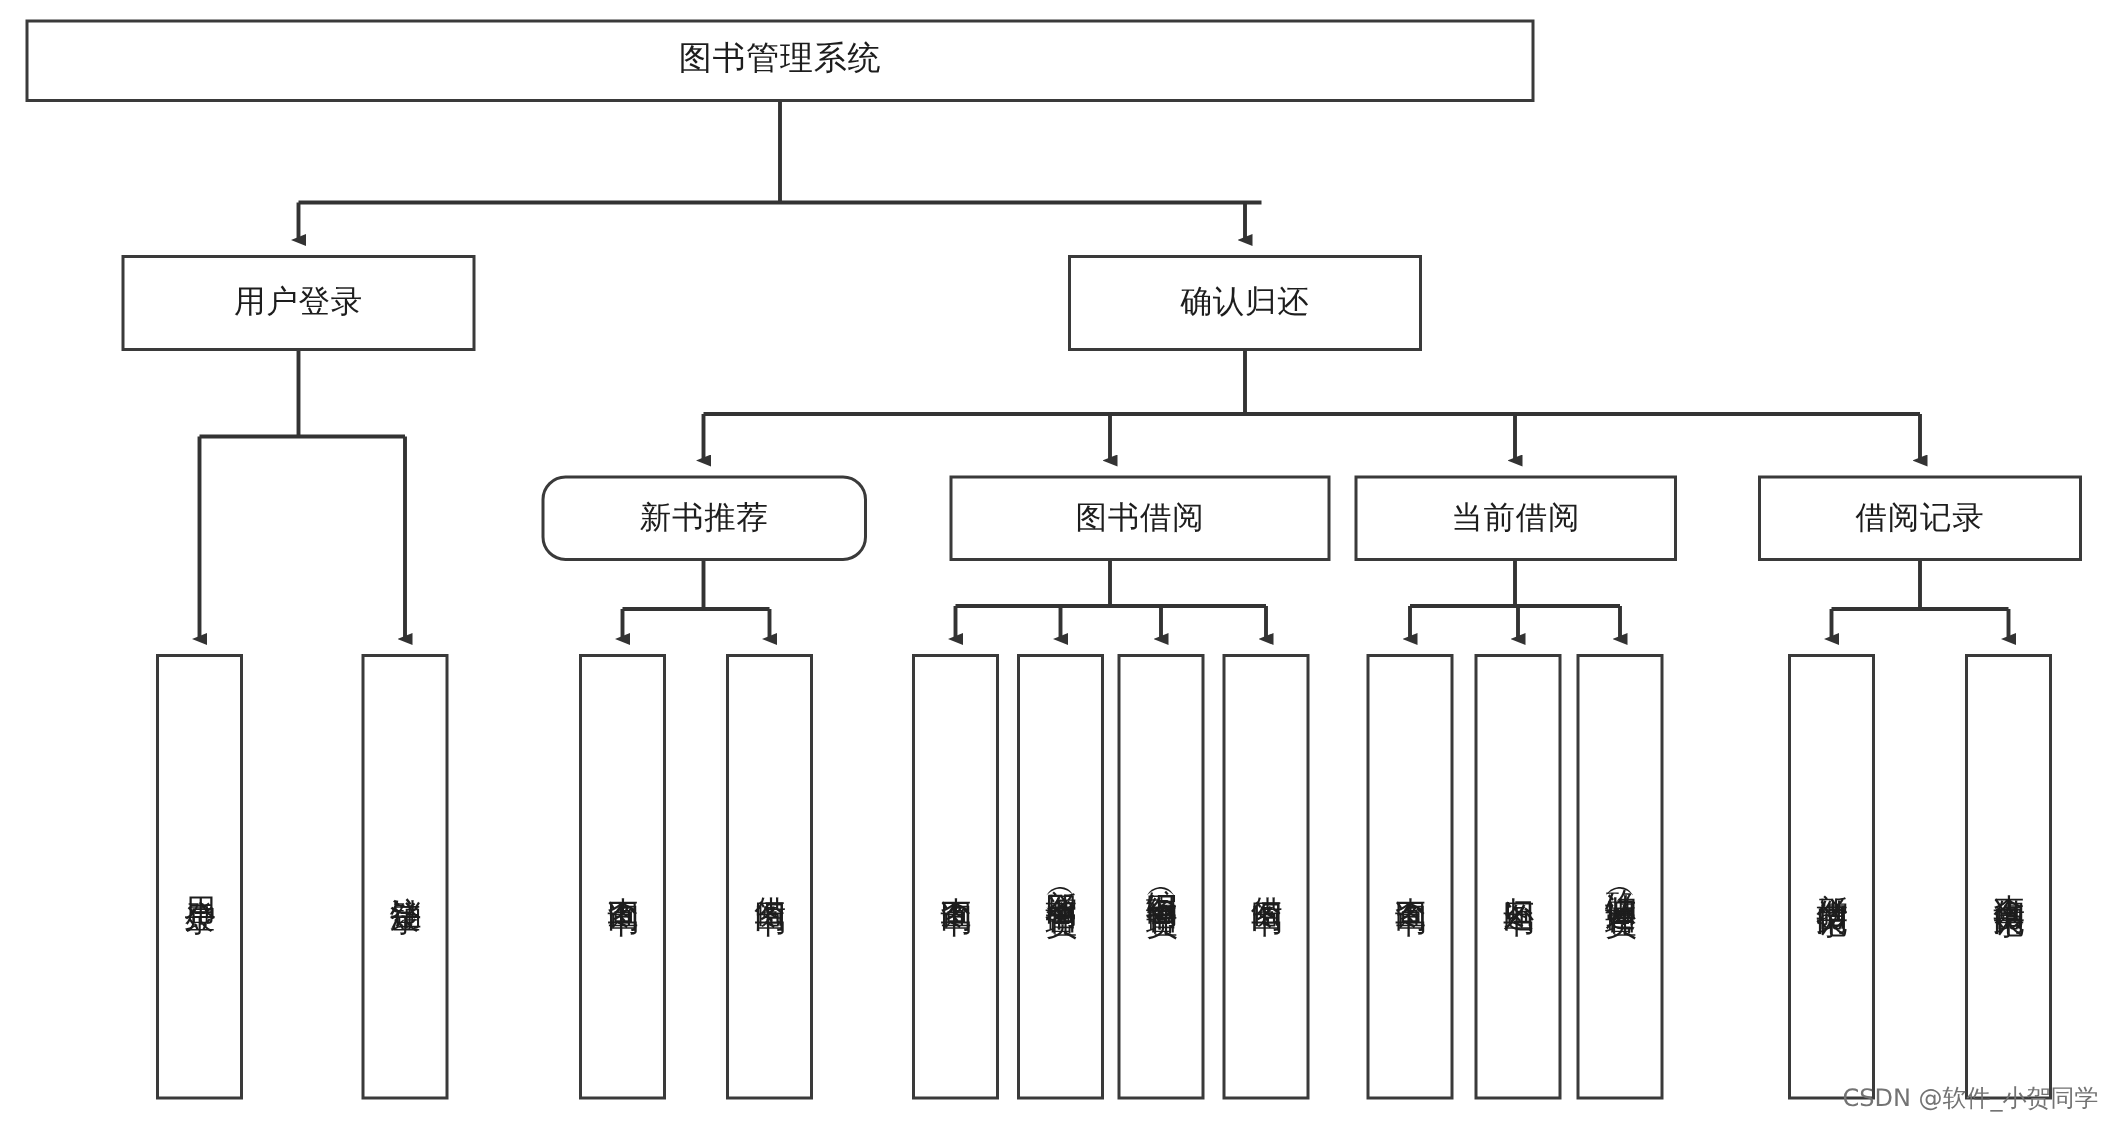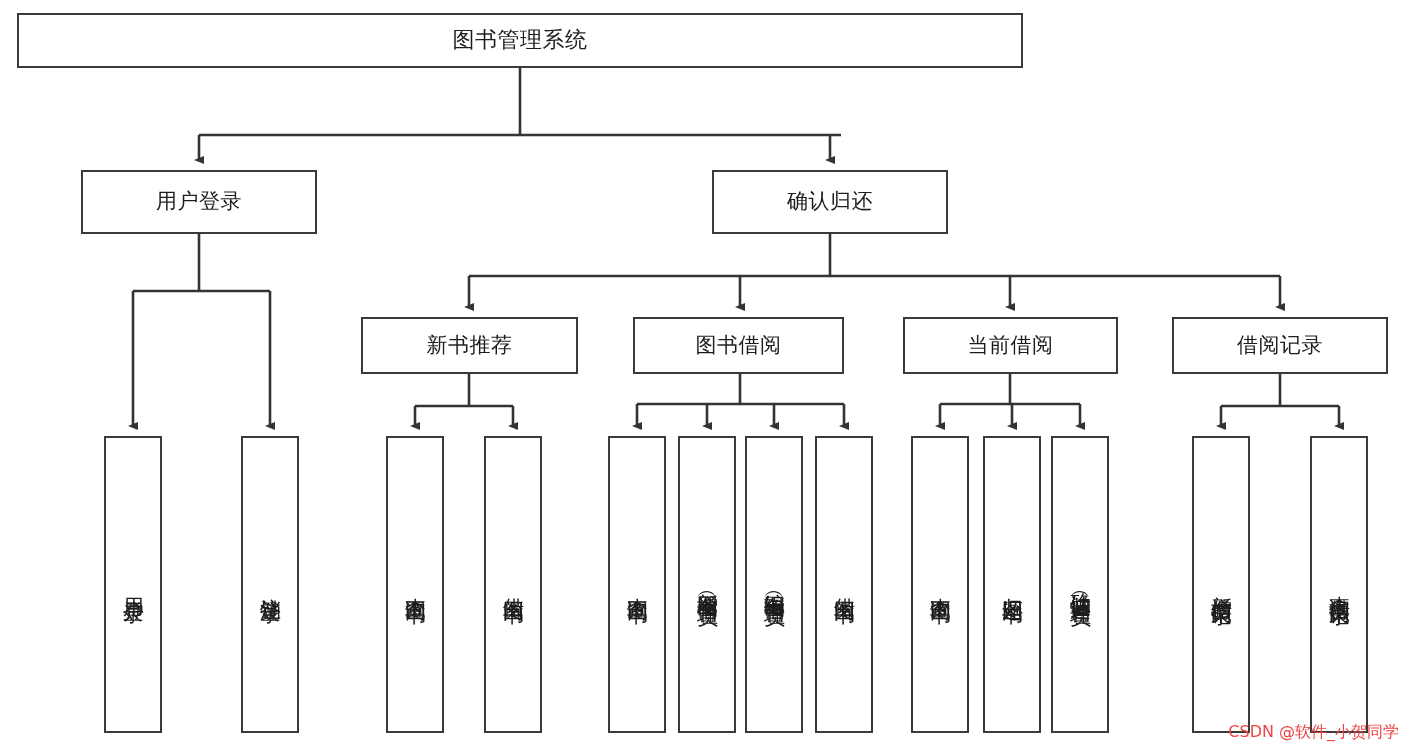--- a/index.html
+++ b/index.html
@@ -58,21 +58,21 @@
     font-size: 21px;
     letter-spacing: 2px;
     line-height: 1;
     white-space: nowrap;
   }
   #watermark {
     position: absolute;
     right: 6px;
     bottom: 4px;
     font-size: 16px;
-    color: #ef4444;
+    color: #737373;
     white-space: nowrap;
     user-select: none;
   }
 </style>
 </head>
 <body>
 
 <div id="canvas">
 
   <svg id="edges" viewBox="0 0 1405 747" xmlns="http://www.w3.org/2000/svg">
@@ -129,24 +129,24 @@
     <span class="node-label">图书管理系统</span>
   </div>
 
   <div class="node horiz" style="left:81px; top:170px; width:236px; height:64px;">
     <span class="node-label">用户登录</span>
   </div>
   <div class="node horiz" style="left:712px; top:170px; width:236px; height:64px;">
     <span class="node-label">确认归还</span>
   </div>
 
-  <div class="node horiz" style="left:361px; top:317px; width:217px; height:57px;">
+  <div class="node horiz" style="left:361px; top:317px; width:217px; height:57px;border-radius:16px;">
     <span class="node-label">新书推荐</span>
   </div>
-  <div class="node horiz" style="left:633px; top:317px; width:211px; height:57px;">
+  <div class="node horiz" style="left:633px; top:317px; width:254px; height:57px;">
     <span class="node-label">图书借阅</span>
   </div>
   <div class="node horiz" style="left:1172px; top:317px; width:216px; height:57px;">
     <span class="node-label">借阅记录</span>
   </div>
   <div class="node horiz" style="left:903px; top:317px; width:215px; height:57px;">
     <span class="node-label">当前借阅</span>
   </div>
 
   <div id="leaf-layer">

